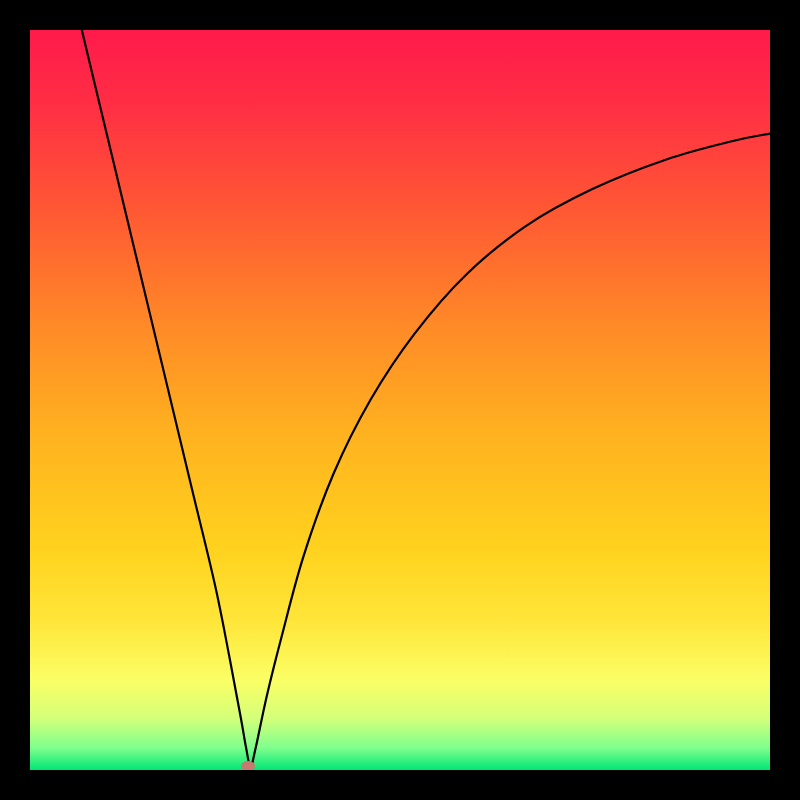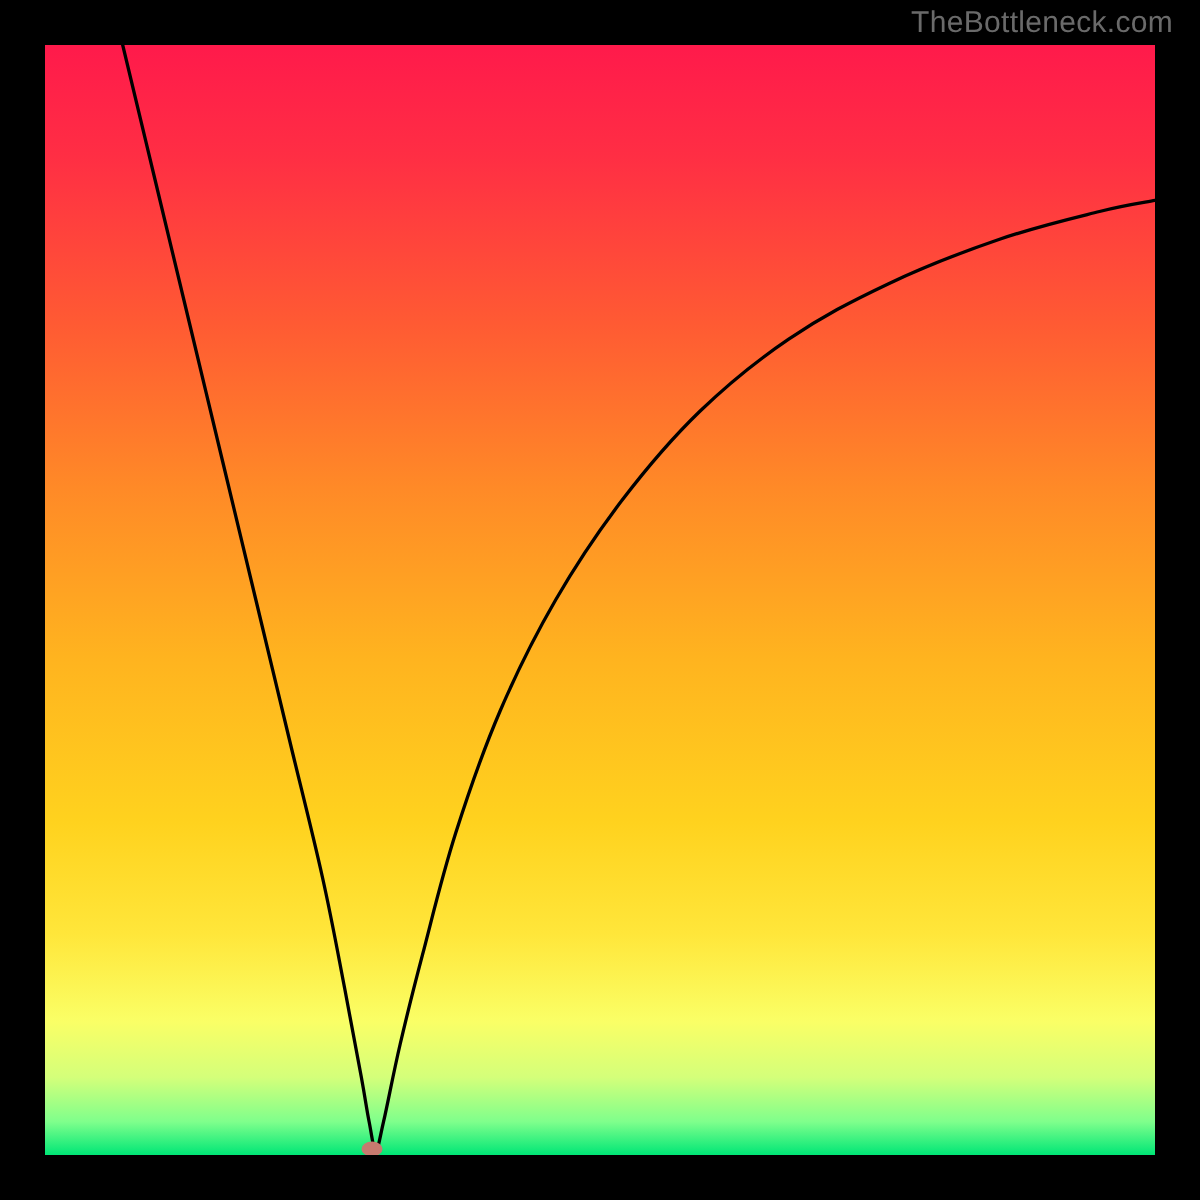--- a/index.html
+++ b/index.html
@@ -84,15 +84,14 @@
     </svg>
 
     <svg class="curve-svg" viewBox="0 0 740 740" preserveAspectRatio="none">
       <path id="curve-path" fill="none" stroke="#000000" stroke-width="2.2" stroke-linecap="round" stroke-linejoin="round" d="M 51.800000000000004 0 C 55.79600000000001 16.65 66.008 59.2 74 92.5 C 81.992 125.8 88.208 151.7 96.2 185 C 104.19200000000001 218.3 110.408 244.2 118.4 277.5 C 126.39200000000001 310.8 132.608 336.7 140.6 370 C 148.59199999999998 403.3 154.80800000000002 429.2 162.8 462.5 C 170.792 495.8 178.34 525.03 185 555 C 191.66 584.97 195.138 605.024 199.8 629 C 204.46200000000002 652.976 207.96959999999999 672.216 210.89999999999998 688.2 C 213.83039999999997 704.1840000000001 214.34839999999997 709.1419999999999 216.07999999999998 717.8 C 217.8116 726.458 218.78839999999997 736.3 220.51999999999998 736.3 C 222.2516 736.3 222.7696 730.454 225.7 717.8 C 228.63039999999998 705.146 232.138 685.98 236.8 666 C 241.46200000000002 646.02 244.94000000000003 632.108 251.60000000000002 606.8 C 258.26000000000005 581.492 264.476 554.704 273.8 525.4 C 283.124 496.096 291.412 471.972 303.4 444 C 315.388 416.028 325.74800000000005 395.308 340.40000000000003 370 C 355.052 344.692 367.48400000000004 326.04400000000004 384.8 303.40000000000003 C 402.116 280.75600000000003 416.61999999999995 263.514 436.59999999999997 244.2 C 456.58 224.886 473.156 211.418 495.8 196.10000000000002 C 518.444 180.78200000000004 537.092 171.08800000000002 562.4 159.10000000000002 C 587.708 147.11200000000002 611.092 138.15800000000002 636.4 129.5 C 661.708 120.842 684.352 115.66199999999999 703 111 C 721.648 106.33800000000001 733.34 104.93200000000002 740 103.60000000000002"></path>
     </svg>
 
     <div id="min-marker" class="marker" style="left: 218.3px; top: 736.3px; background: rgb(199, 122, 111);"></div>
 
   </div>
 
-  <div class="watermark" style="color:#6a6a6a">TheBottleneck.com</div>
 
 </div>
 
 </body></html>

